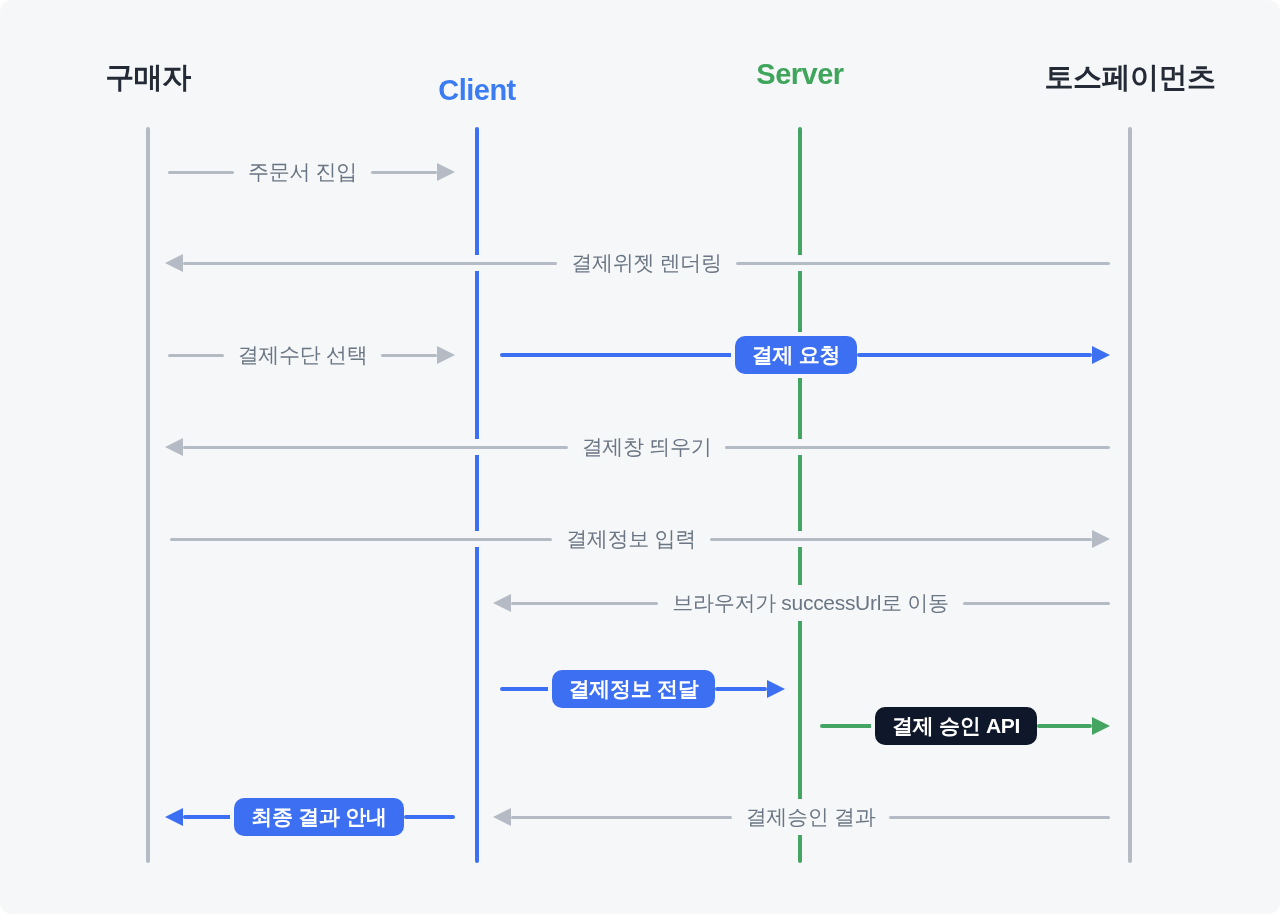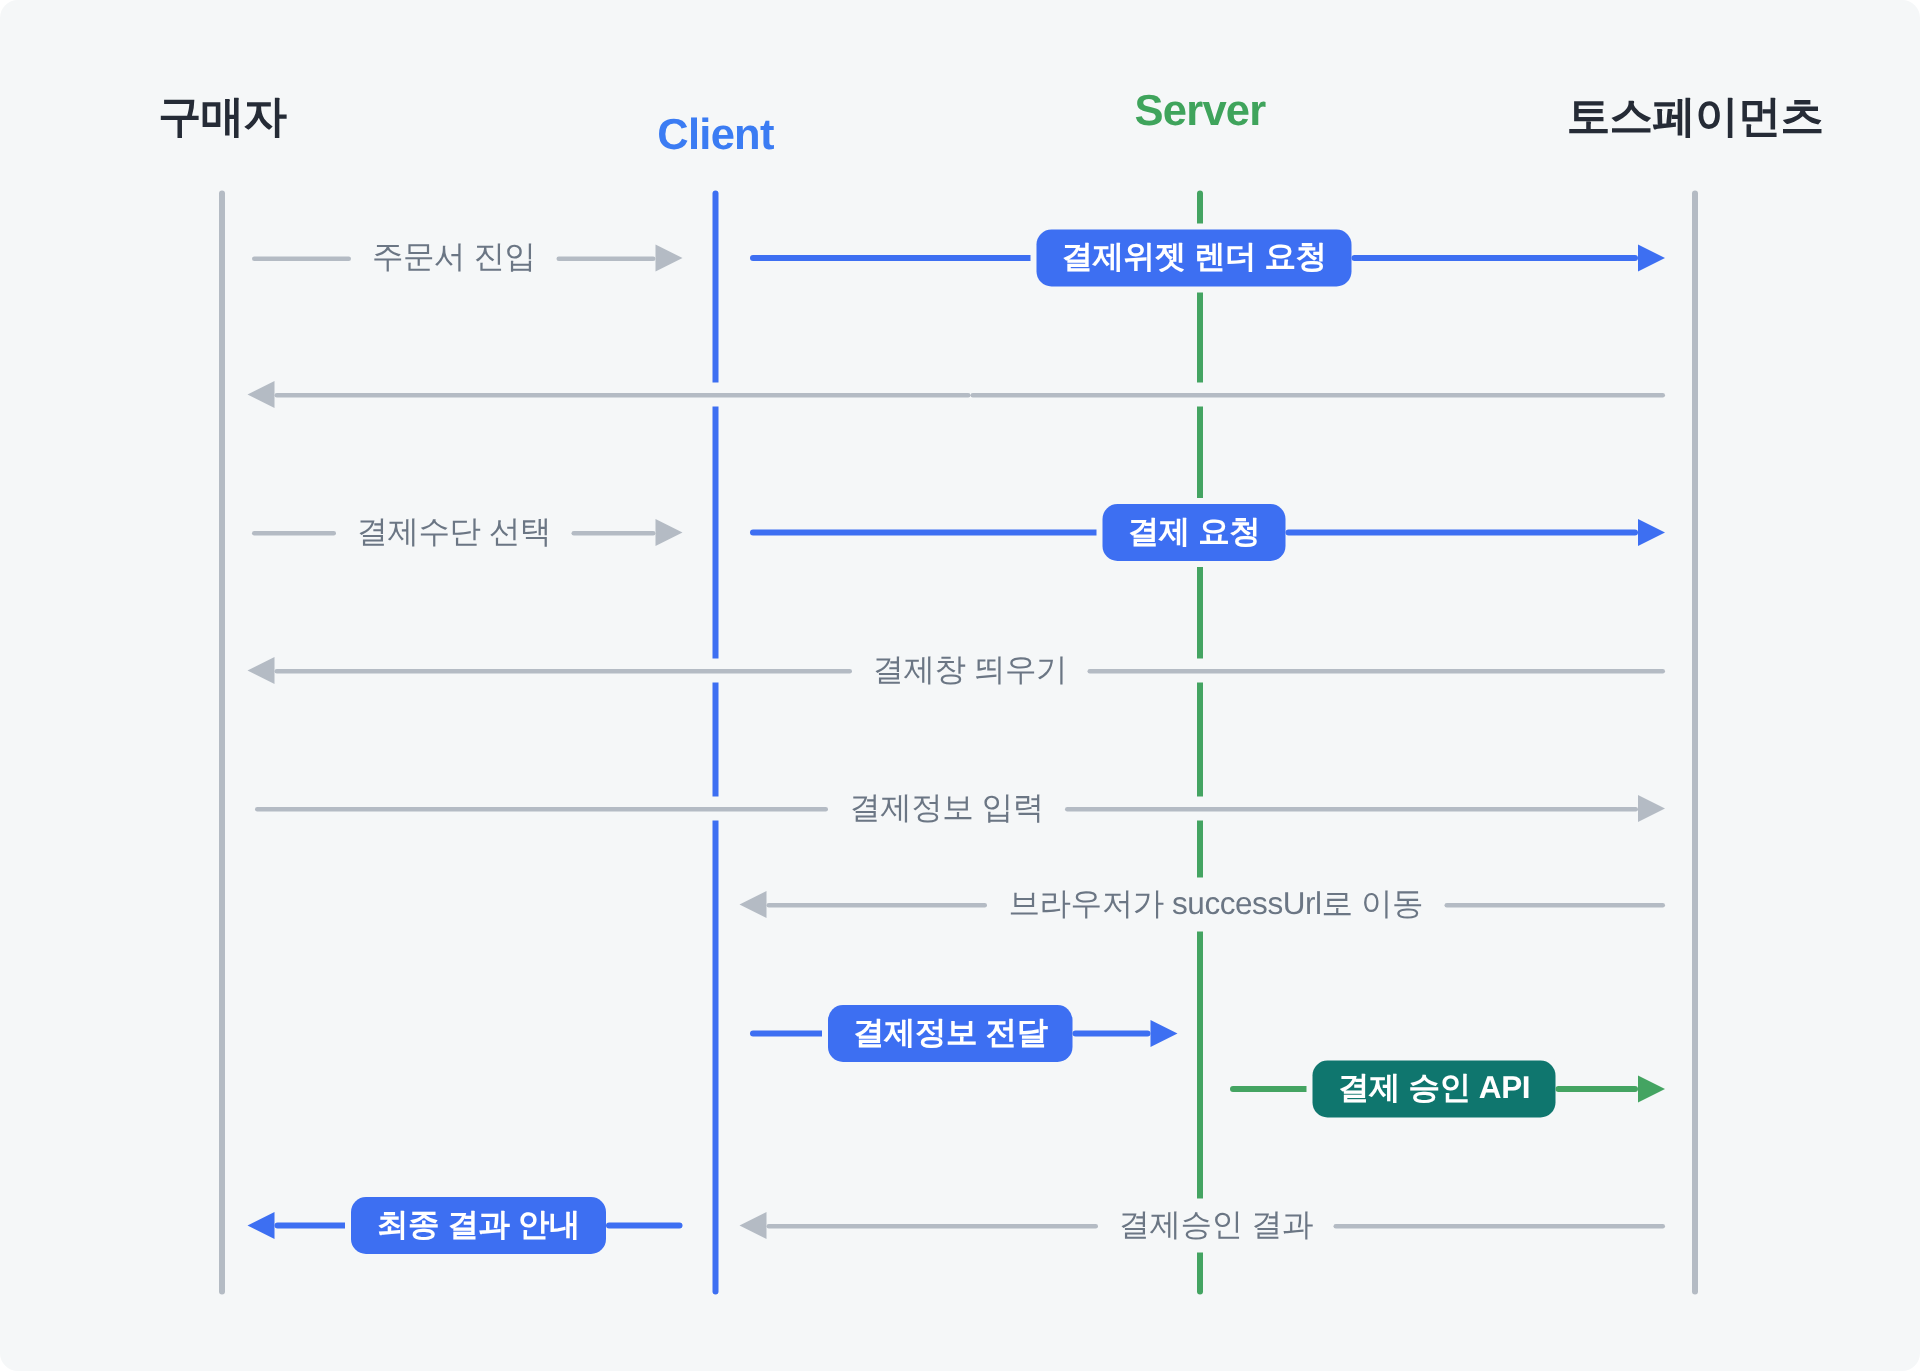--- a/index.html
+++ b/index.html
@@ -44,21 +44,21 @@
     font-size:21px;line-height:36px;padding:0 14px;white-space:nowrap;
     letter-spacing:-0.3px;
   }
   
   .badge{
     flex:0 0 auto;color:#ffffff;font-size:21px;font-weight:600;
     line-height:38px;padding:0 17px;border-radius:10px;white-space:nowrap;
     letter-spacing:-0.3px;box-shadow:0 0 0 4px #f5f7f8;
   }
   .b-blue{background:#3d6ff2;}
-  .b-green{background:#0f766e;}
+  .b-green{background:#0f172a;}
 </style>
 </head>
 <body>
 
 <div class="canvas">
 
   <div class="actor-label c-dark" style="left:148px;">구매자</div>
   <div class="actor-label c-blue" style="left:477px;margin-top:16px;">Client</div>
   <div class="actor-label c-green" style="left:800px;">Server</div>
   <div class="actor-label c-dark" style="left:1130px;">토스페이먼츠</div>
@@ -68,30 +68,25 @@
   <div class="lifeline ll-green" style="left:798px;"></div>
   <div class="lifeline ll-gray" style="left:1128px;"></div>
 
   <div class="msg" style="left:168px;width:287px;top:164px;">
     <div class="seg seg-gray"></div>
     <div class="lbl">주문서 진입</div>
     <div class="seg seg-gray"></div>
     <div class="head head-right h-gray"></div>
   </div>
 
-  <div class="msg" style="left:500px;width:610px;top:164px;">
-    <div class="seg seg-blue"></div>
-    <div class="badge b-blue">결제위젯 렌더 요청</div>
-    <div class="seg seg-blue"></div>
-    <div class="head head-right h-blue"></div>
-  </div>
 
   <div class="msg" style="left:165px;width:945px;top:255px;">
     <div class="head head-left h-gray"></div>
     <div class="seg seg-gray"></div>
+    <div class="lbl">결제위젯 렌더링</div>
     <div class="seg seg-gray"></div>
   </div>
 
   <div class="msg" style="left:168px;width:287px;top:347px;">
     <div class="seg seg-gray"></div>
     <div class="lbl">결제수단 선택</div>
     <div class="seg seg-gray"></div>
     <div class="head head-right h-gray"></div>
   </div>
 

